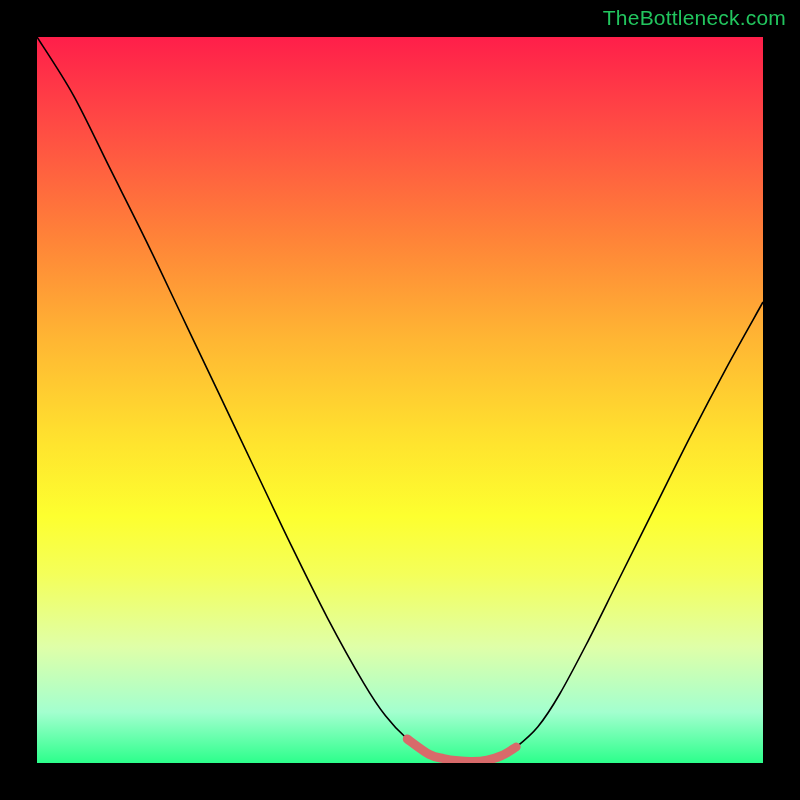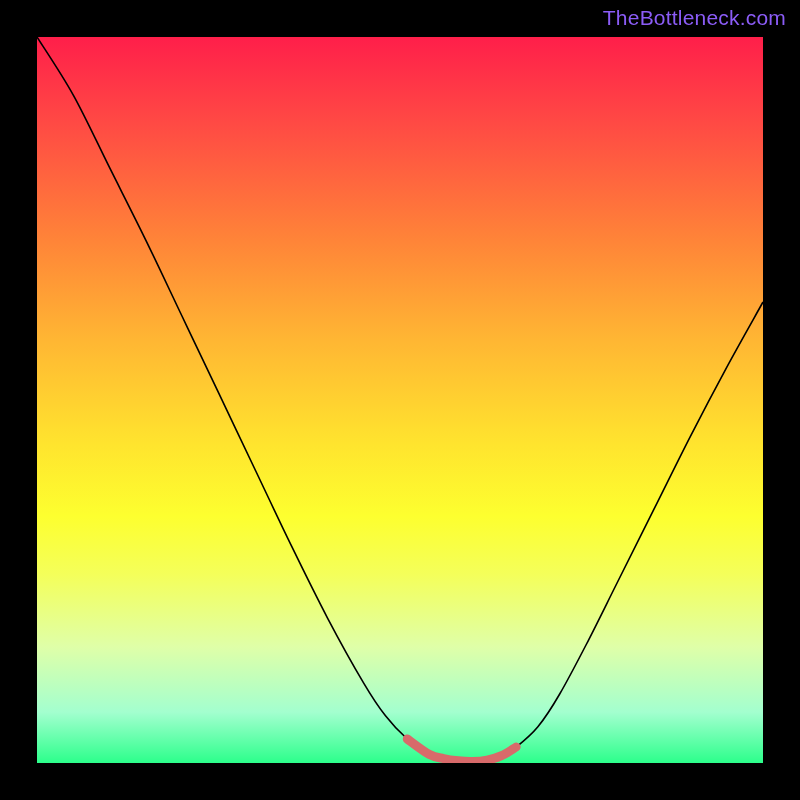--- a/index.html
+++ b/index.html
@@ -14,21 +14,21 @@
   .container {
     position: relative;
     width: 800px;
     height: 800px;
     background: #000000;
   }
   .watermark {
     position: absolute;
     top: 6px;
     right: 14px;
-    color: #8b5cf6;
+    color: #22c55e;
     font-size: 21px;
     font-weight: 500;
     letter-spacing: 0.2px;
     z-index: 10;
   }
   .plot-area {
     position: absolute;
     left: 37px;
     top: 37px;
     width: 726px;

